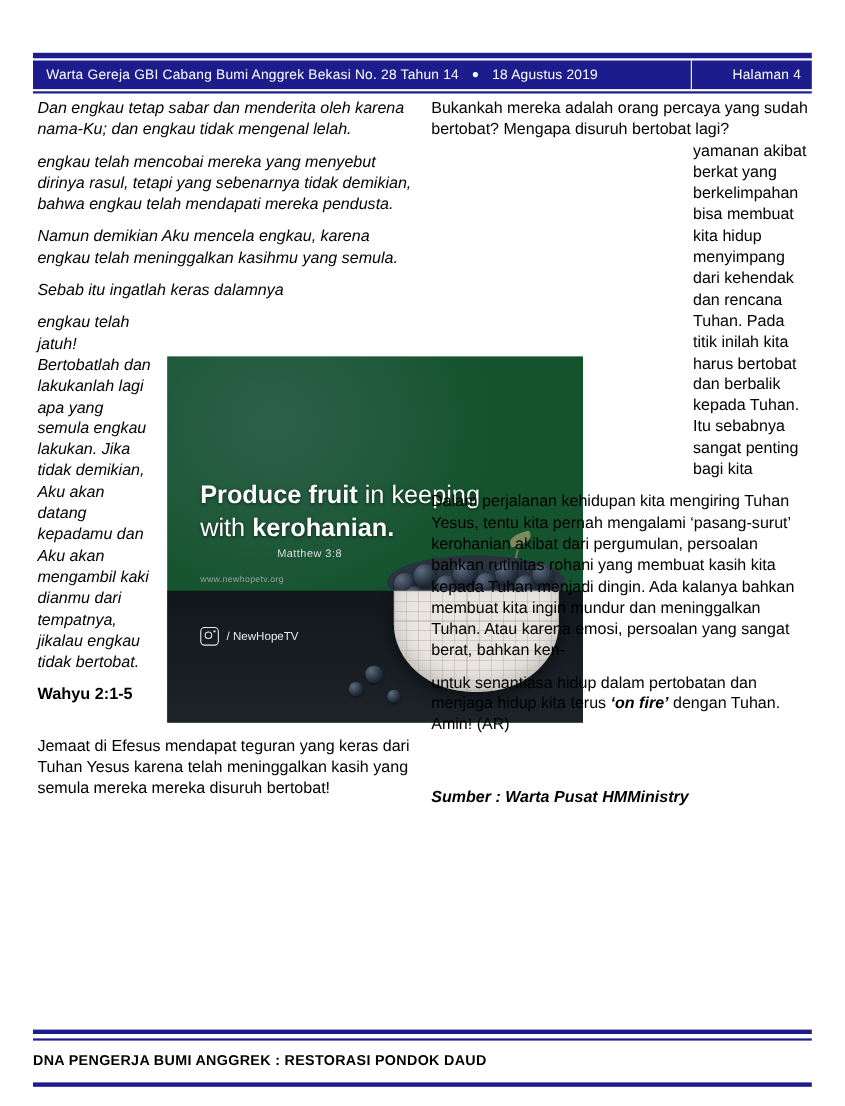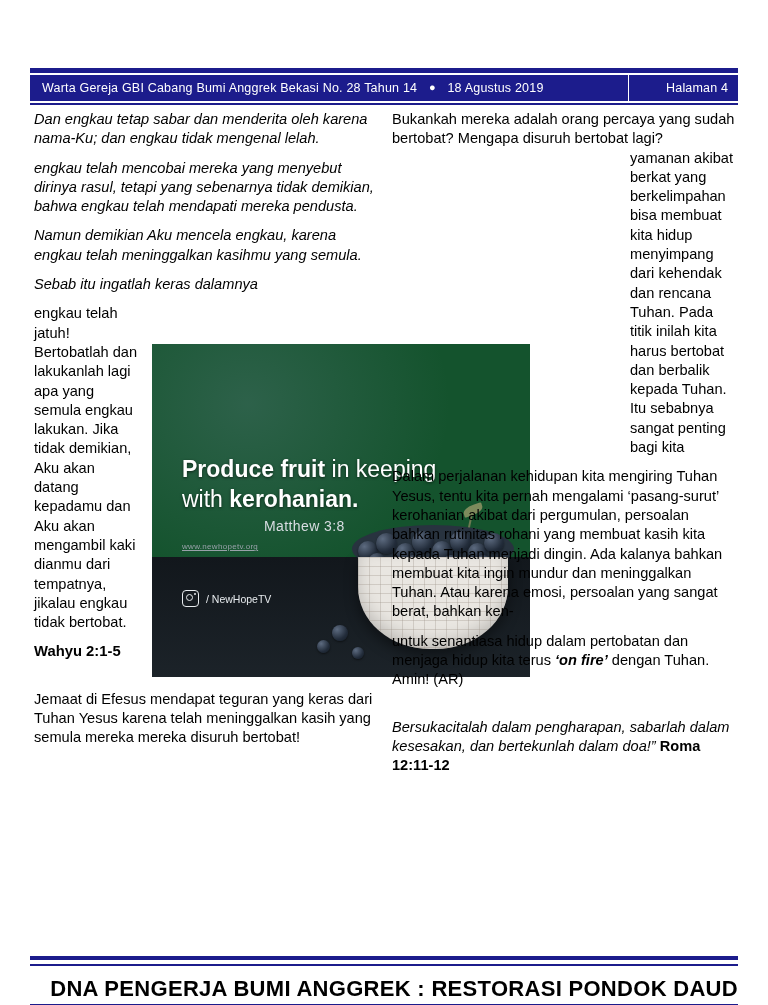--- a/index.html
+++ b/index.html
@@ -14,21 +14,20 @@
     color: #000000;
     position: relative;
     overflow: hidden;
   }
   .page {
     position: absolute;
     left: 0; top: 0;
     width: 768px;
     height: 852px;
     background: #fff;
-    margin-top: 20px;
   }
 
   
   .header-rule-top {
     position: absolute;
     left: 30px; top: 48px;
     width: 708px; height: 5px;
     background: #1c1c8c;
   }
   .header-bar {
@@ -98,20 +97,21 @@
     font-weight: bold;
     font-style: italic;
   }
 
   
   .left-wrap {
     position: relative;
   }
   .wrap-narrow {
     width: 108px;
+    font-style: italic;
   }
   .ref-left {
     font-weight: bold;
     font-style: normal;
     font-size: 14.8px;
     margin-top: 2px;
   }
 
   
   .figure {
@@ -143,32 +143,31 @@
     font-size: 23px;
     line-height: 30px;
     font-weight: bold;
     text-shadow: 0 1px 3px rgba(0,0,0,0.6);
   }
   .fig-caption .light {
     font-weight: normal;
   }
   .fig-verse {
     position: absolute;
-    left: 112px; top: 174px;
+    left: 100px; top: 174px;
     color: #d8dde2;
-    font-size: 14px;
+    font-size: 10px;
     letter-spacing: 0.4px;
   }
   .fig-url {
     position: absolute;
     left: 30px; top: 198px;
     color: #98a1a9;
     font-size: 8px;
     letter-spacing: 0.3px;
-    text-decoration: underline;
   }
   .fig-handle {
     position: absolute;
     left: 30px; top: 246px;
     display: flex;
     align-items: center;
     gap: 7px;
     color: #e7ebee;
     font-size: 10.5px;
   }
@@ -251,22 +250,22 @@
   .footer-rule-second {
     position: absolute;
     left: 30px; top: 944px;
     width: 708px; height: 2px;
     background: #1c1c8c;
   }
   .footer-text {
     position: absolute;
     left: 30px; top: 956px;
     width: 708px;
-    text-align: right;
-    font-size: 22px;
+    text-align: left;
+    font-size: 13px;
     font-weight: bold;
     letter-spacing: 0.3px;
   }
   .footer-rule-bottom {
     position: absolute;
     left: 30px; top: 984px;
     width: 708px; height: 4px;
     background: #1c1c8c;
   }
   .spacer-md { height: 18px; }
@@ -346,25 +345,22 @@
   </div>
 
   <div class="col col-right">
     <p>Bukankah mereka adalah orang percaya yang sudah bertobat? Mengapa disuruh bertobat lagi?</p>
     <p style="width:108px; margin-left:238px; margin-top:-10px;">yamanan akibat berkat yang berkelimpahan bisa membuat kita hidup menyimpang dari kehendak dan rencana Tuhan. Pada titik inilah kita harus bertobat dan berbalik kepada Tuhan. Itu sebabnya sangat penting bagi kita</p>
     <p>Dalam perjalanan kehidupan kita mengiring Tuhan Yesus, tentu kita pernah mengalami ‘pasang-surut’ kerohanian akibat dari pergumulan, persoalan bahkan rutinitas rohani yang membuat kasih kita kepada Tuhan menjadi dingin. Ada kalanya bahkan membuat kita ingin mundur dan meninggalkan Tuhan. Atau karena emosi, persoalan yang sangat berat, bahkan ken-</p>
     <p>
       <span>untuk senantiasa hidup dalam pertobatan dan menjaga hidup kita terus </span><span class="bolditalic">‘on fire’</span><span> dengan Tuhan. Amin! (AR)</span>
     </p>
     <div class="spacer-md"></div>
-    <p>
-      <span class="ital">Bersukacitalah dalam pengharapan, sabarlah dalam kesesakan, dan bertekunlah dalam doa!”</span>
-      <span class="bold">Roma 12:11-12</span>
-    </p>
     <div class="spacer-md"></div>
+    <p class="bolditalic">Sumber : Warta Pusat HMMinistry</p>
   </div>
 
   <div class="footer-rule-top"></div>
   <div class="footer-rule-second"></div>
   <div class="footer-text">DNA PENGERJA BUMI ANGGREK : RESTORASI PONDOK DAUD</div>
   <div class="footer-rule-bottom"></div>
 
 </div>
 
 </body></html>

